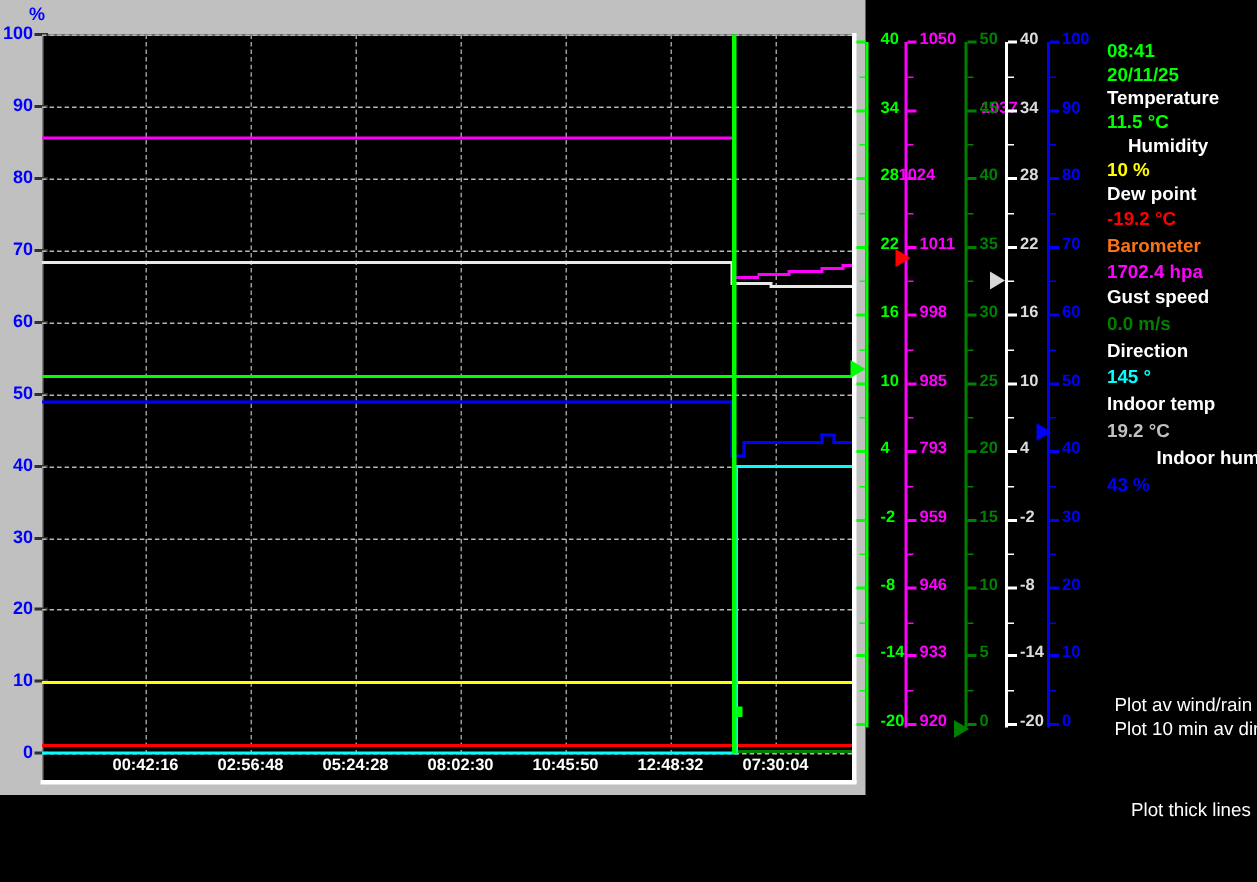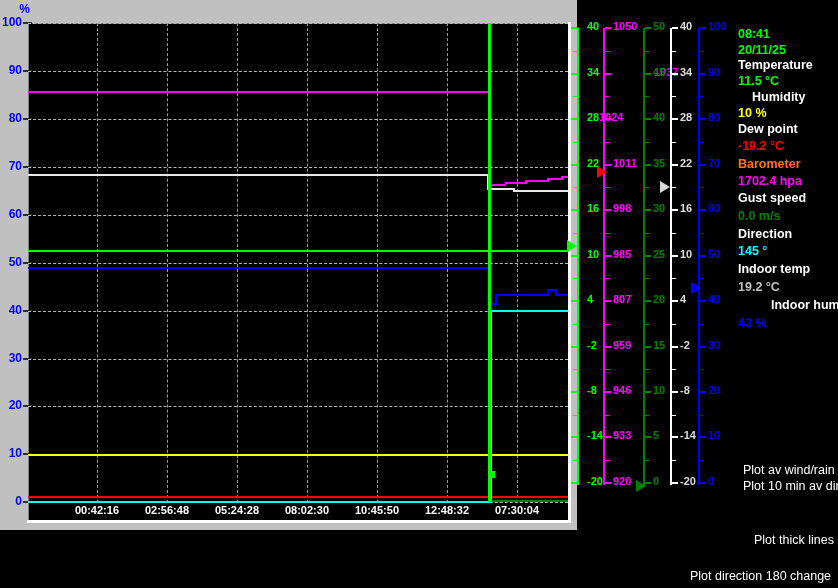--- a/index.html
+++ b/index.html
@@ -151,21 +151,21 @@
       <div class="abs scale-label" style="left: 642px; top: 66px; color: rgb(255, 0, 255); margin-left: 12px;">1037</div>
       <div class="abs scale-tick" style="left: 605px; top: 118px; width: 6px; background: rgb(255, 0, 255);"></div>
       <div class="abs scale-label" style="left: 599px; top: 111px; color: rgb(255, 0, 255);">1024</div>
       <div class="abs scale-tick" style="left: 605px; top: 164px; width: 6px; background: rgb(255, 0, 255);"></div>
       <div class="abs scale-label" style="left: 613px; top: 157px; color: rgb(255, 0, 255);">1011</div>
       <div class="abs scale-tick" style="left: 605px; top: 209px; width: 6px; background: rgb(255, 0, 255);"></div>
       <div class="abs scale-label" style="left: 613px; top: 202px; color: rgb(255, 0, 255);">998</div>
       <div class="abs scale-tick" style="left: 605px; top: 255px; width: 6px; background: rgb(255, 0, 255);"></div>
       <div class="abs scale-label" style="left: 613px; top: 248px; color: rgb(255, 0, 255);">985</div>
       <div class="abs scale-tick" style="left: 605px; top: 300px; width: 6px; background: rgb(255, 0, 255);"></div>
-      <div class="abs scale-label" style="left: 613px; top: 293px; color: rgb(255, 0, 255);">807</div>
+      <div class="abs scale-label" style="left: 613px; top: 293px; color: rgb(255, 0, 255);">793</div>
       <div class="abs scale-tick" style="left: 605px; top: 346px; width: 6px; background: rgb(255, 0, 255);"></div>
       <div class="abs scale-label" style="left: 613px; top: 339px; color: rgb(255, 0, 255);">959</div>
       <div class="abs scale-tick" style="left: 605px; top: 391px; width: 6px; background: rgb(255, 0, 255);"></div>
       <div class="abs scale-label" style="left: 613px; top: 384px; color: rgb(255, 0, 255);">946</div>
       <div class="abs scale-tick" style="left: 605px; top: 436px; width: 6px; background: rgb(255, 0, 255);"></div>
       <div class="abs scale-label" style="left: 613px; top: 429px; color: rgb(255, 0, 255);">933</div>
       <div class="abs scale-tick" style="left: 605px; top: 482px; width: 6px; background: rgb(255, 0, 255);"></div>
       <div class="abs scale-label" style="left: 613px; top: 475px; color: rgb(255, 0, 255);">920</div>
       <div class="abs scale-tick" style="left: 605px; top: 51px; width: 4px; height: 1px; background: rgb(255, 0, 255);"></div>
       <div class="abs scale-tick" style="left: 605px; top: 96px; width: 4px; height: 1px; background: rgb(255, 0, 255);"></div>
@@ -295,15 +295,14 @@
       <div class="abs reading" style="left: 738px; top: 209px; color: rgb(0, 128, 0);">0.0 m/s</div>
       <div class="abs reading" style="left: 738px; top: 227px; color: rgb(255, 255, 255);">Direction</div>
       <div class="abs reading" style="left: 738px; top: 244px; color: rgb(0, 255, 255);">145 °</div>
       <div class="abs reading" style="left: 738px; top: 262px; color: rgb(255, 255, 255);">Indoor temp</div>
       <div class="abs reading" style="left: 738px; top: 280px; color: rgb(192, 192, 192);">19.2 °C</div>
       <div class="abs reading" style="left: 738px; top: 298px; color: rgb(255, 255, 255); margin-left: 33px;">Indoor hum</div>
       <div class="abs reading" style="left: 738px; top: 316px; color: rgb(0, 0, 255);">43 %</div>
       <div class="abs option" style="left: 743px; top: 463px; pointer-events: auto;">Plot av wind/rain</div>
       <div class="abs option" style="left: 743px; top: 479px; pointer-events: auto;">Plot 10 min av dir</div>
       <div class="abs option" style="left: 754px; top: 533px; pointer-events: auto;">Plot thick lines</div>
-      <div class="abs option" style="left: 690px; top: 569px; pointer-events: auto;">Plot direction 180 change</div>
     </div>
 </div>
 
 </body></html>

